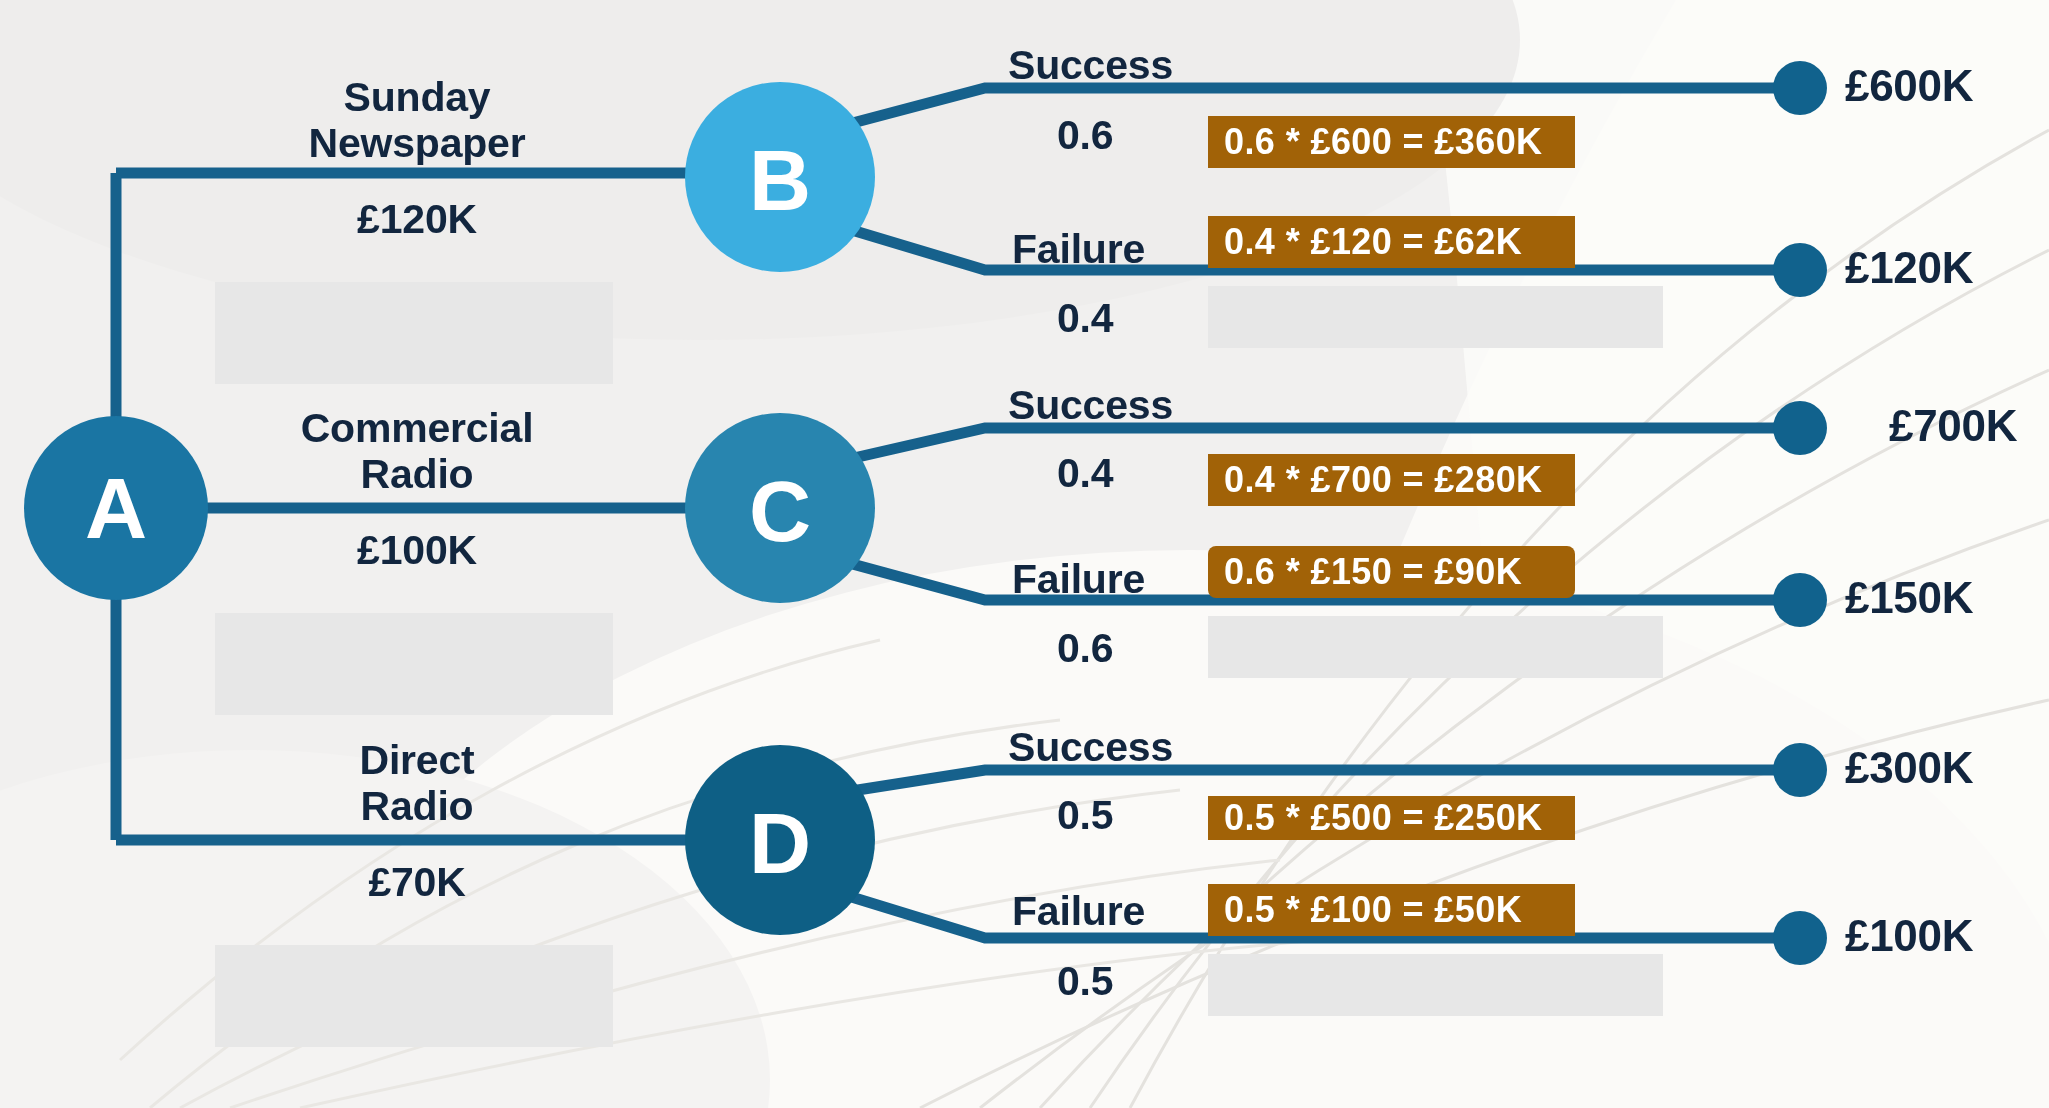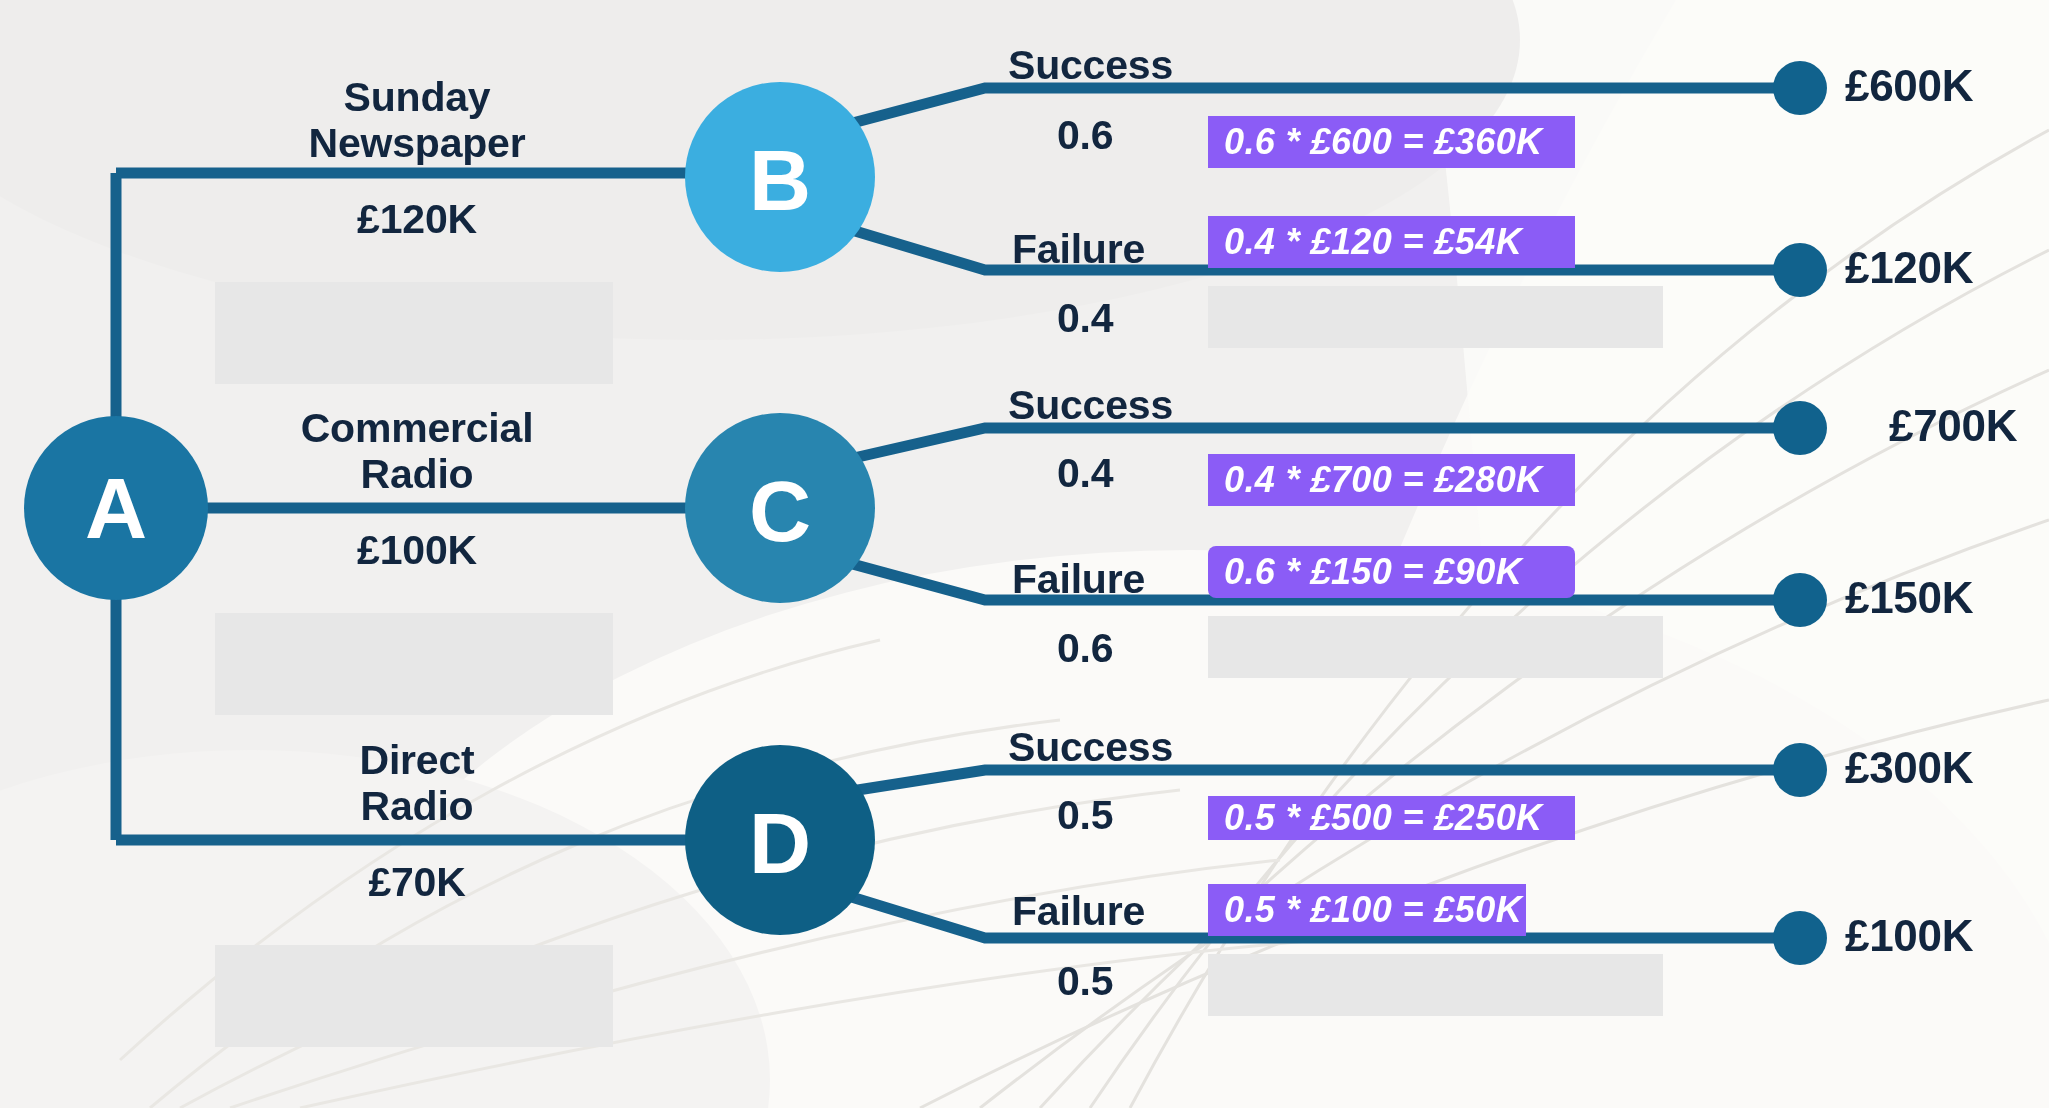--- a/index.html
+++ b/index.html
@@ -63,31 +63,30 @@
     color: #ffffff;
     font-weight: bold;
     font-size: 86px;
     display: flex;
     align-items: center;
     justify-content: center;
     pointer-events: none;
   }
   .calc-chip {
     position: absolute;
-    background: #8b5cf6;
+    background: #a16207;
     color: #ffffff;
     font-size: 36px;
     font-weight: bold;
     letter-spacing: 0.4px;
     display: flex;
     align-items: center;
     padding: 2px 16px;
     box-sizing: border-box;
     white-space: nowrap;
-    font-style: italic;
   }
   .placeholder-box {
     position: absolute;
     background: #e7e7e7;
   }
   .center-x {
     transform: translateX(-50%);
   }
 </style>
 </head>
@@ -188,21 +187,21 @@
   <div class="txt branch-label center-x" style="left:417px; top:122px;">Newspaper</div>
   <div class="txt branch-cost center-x" style="left:417px; top:198px;">£120K</div>
 
   <div class="txt outcome-label" style="left:1008px; top:44px;">Success</div>
   <div class="txt outcome-prob" style="left:1057px; top:114px;">0.6</div>
   <div class="calc-chip" style="left:1208px; top:116px; width:367px; height:52px;">0.6 * £600 = £360K</div>
   <div class="txt payoff-label" style="left:1845px; top:62px;">£600K</div>
 
   <div class="txt outcome-label" style="left:1012px; top:228px;">Failure</div>
   <div class="txt outcome-prob" style="left:1057px; top:297px;">0.4</div>
-  <div class="calc-chip" style="left:1208px; top:216px; width:367px; height:52px;">0.4 * £120 = £54K</div>
+  <div class="calc-chip" style="left:1208px; top:216px; width:367px; height:52px;">0.4 * £120 = £62K</div>
   <div class="txt payoff-label" style="left:1845px; top:244px;">£120K</div>
 
   <div class="txt branch-label center-x" style="left:417px; top:407px;">Commercial</div>
   <div class="txt branch-label center-x" style="left:417px; top:453px;">Radio</div>
   <div class="txt branch-cost center-x" style="left:417px; top:529px;">£100K</div>
 
   <div class="txt outcome-label" style="left:1008px; top:384px;">Success</div>
   <div class="txt outcome-prob" style="left:1057px; top:452px;">0.4</div>
   <div class="calc-chip" style="left:1208px; top:454px; width:367px; height:52px;">0.4 * £700 = £280K</div>
   <div class="txt payoff-label" style="left:1845px; top:402px;margin-left:44px;">£700K</div>
@@ -216,16 +215,16 @@
   <div class="txt branch-label center-x" style="left:417px; top:785px;">Radio</div>
   <div class="txt branch-cost center-x" style="left:417px; top:861px;">£70K</div>
 
   <div class="txt outcome-label" style="left:1008px; top:726px;">Success</div>
   <div class="txt outcome-prob" style="left:1057px; top:794px;">0.5</div>
   <div class="calc-chip" style="left:1208px; top:796px; width:367px; height:44px;">0.5 * £500 = £250K</div>
   <div class="txt payoff-label" style="left:1845px; top:744px;">£300K</div>
 
   <div class="txt outcome-label" style="left:1012px; top:890px;">Failure</div>
   <div class="txt outcome-prob" style="left:1057px; top:960px;">0.5</div>
-  <div class="calc-chip" style="left:1208px; top:884px; width:318px; height:52px;">0.5 * £100 = £50K</div>
+  <div class="calc-chip" style="left:1208px; top:884px; width:367px; height:52px;">0.5 * £100 = £50K</div>
   <div class="txt payoff-label" style="left:1845px; top:912px;">£100K</div>
 
 </div>
 
 </body></html>

